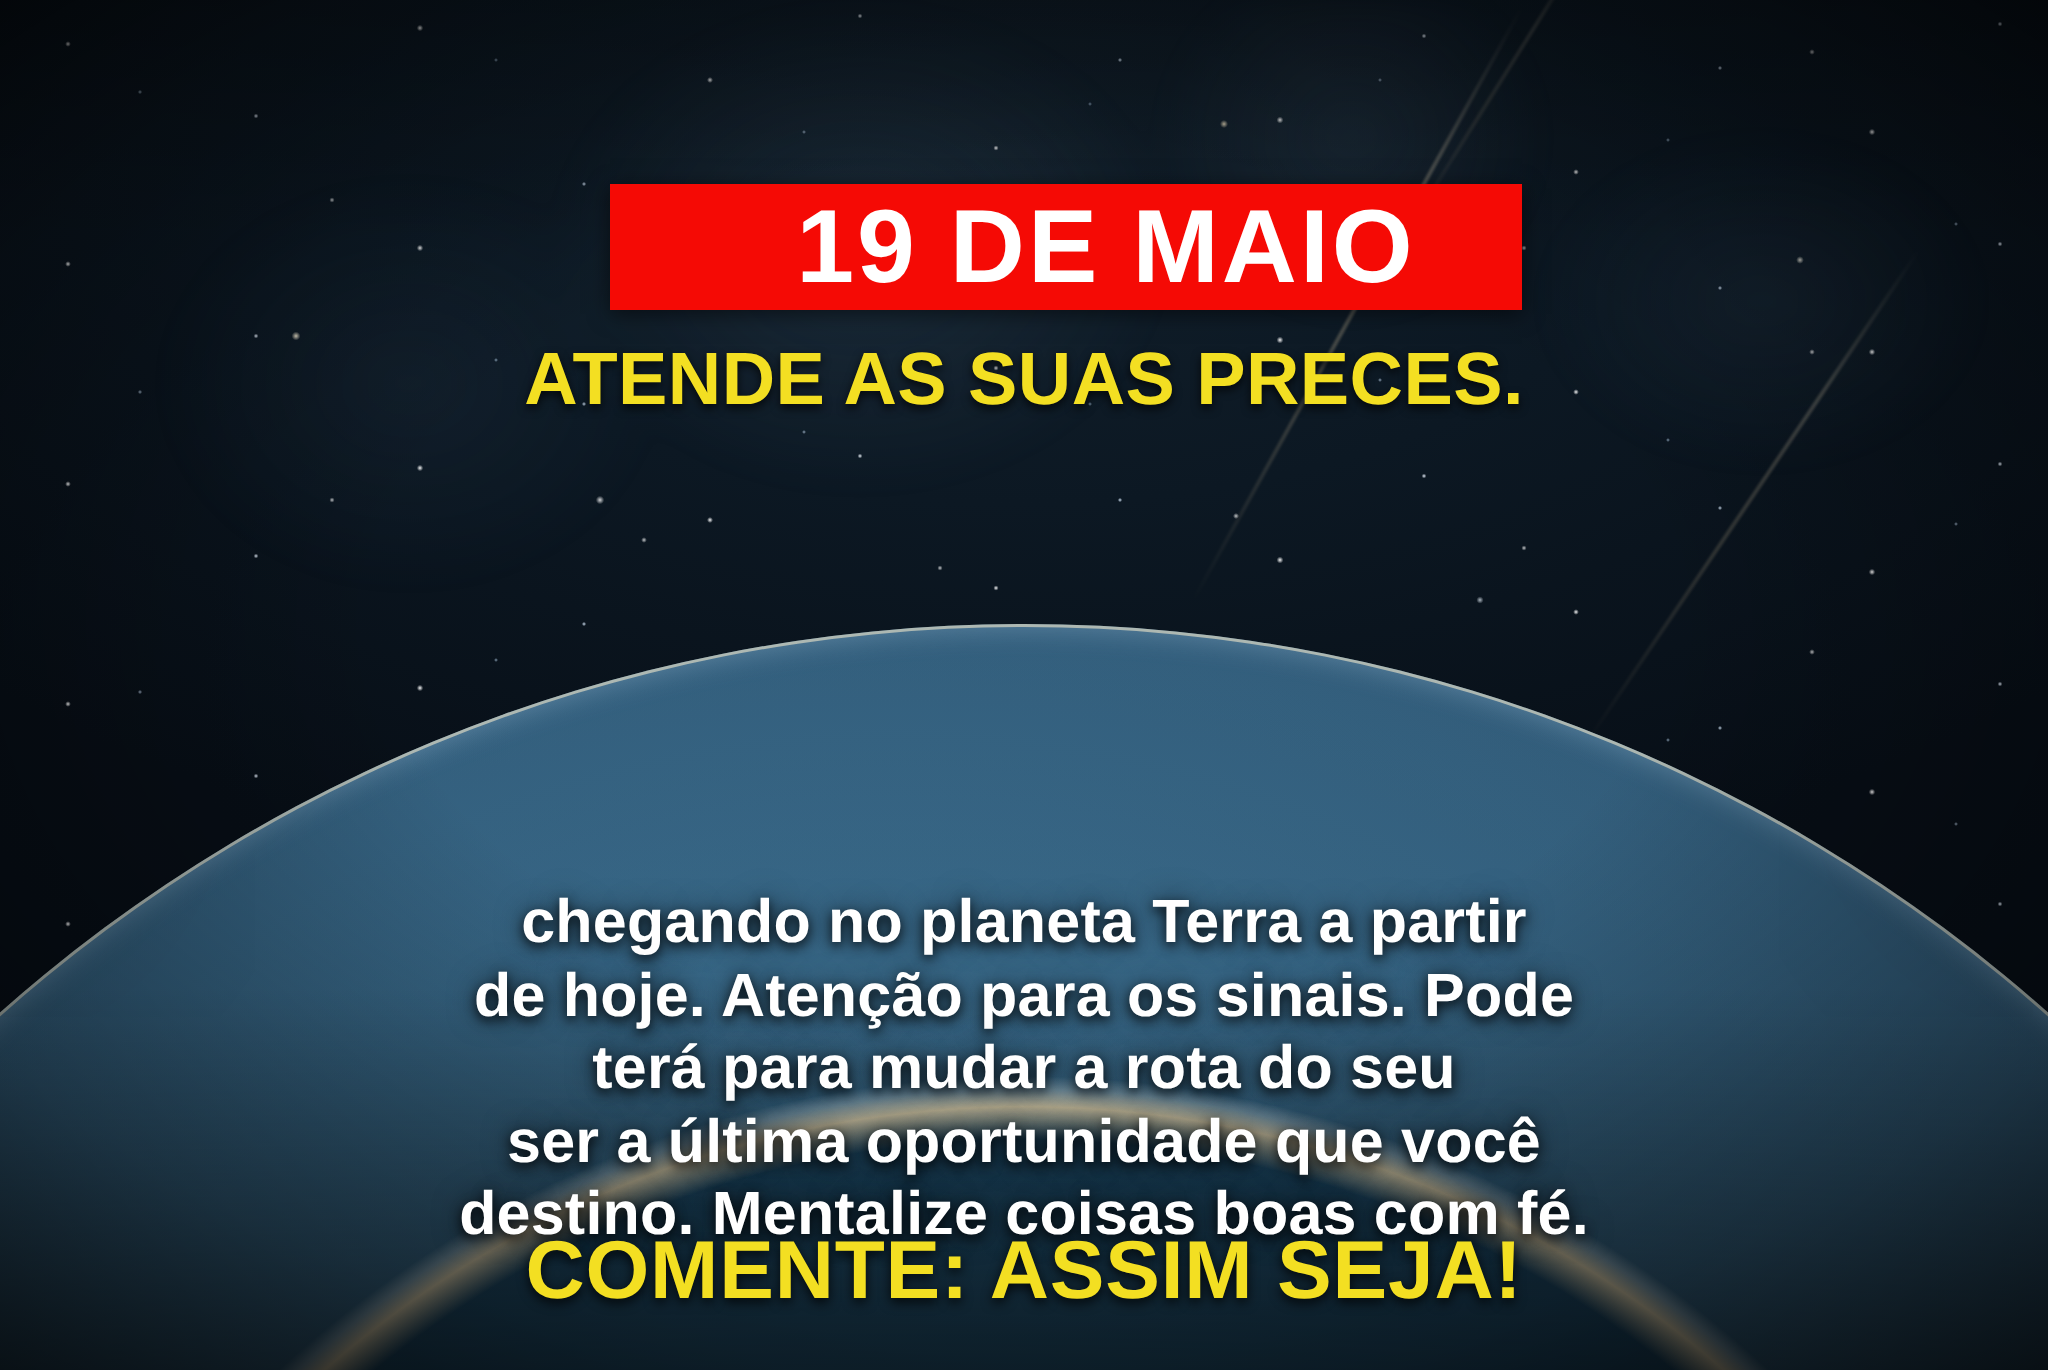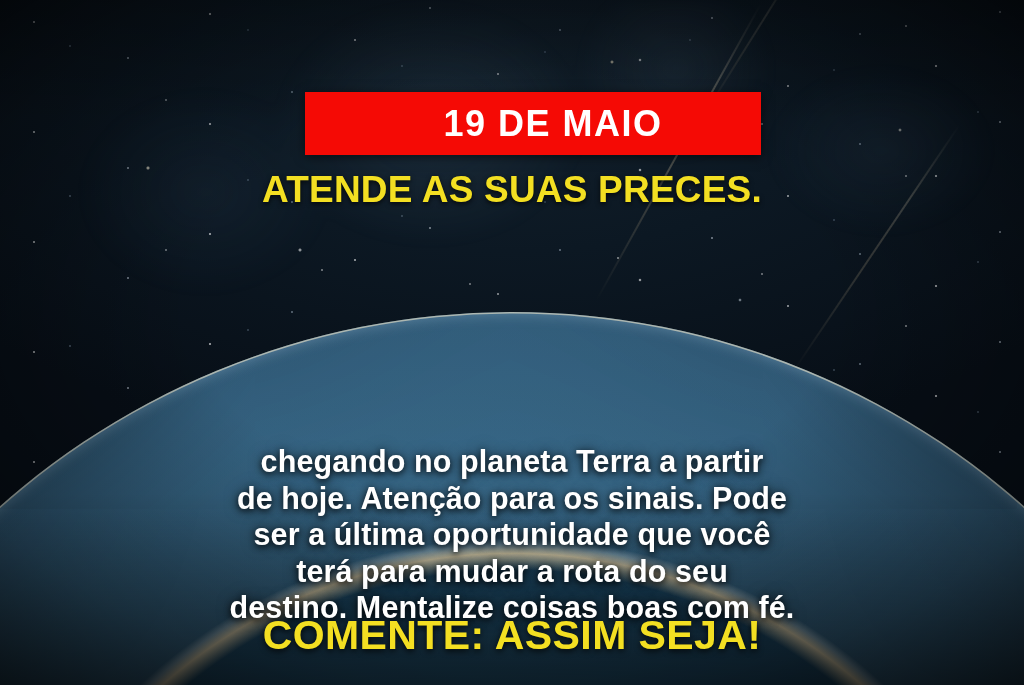--- a/index.html
+++ b/index.html
@@ -229,21 +229,21 @@
     width: 456px;
     height: 63px;
     background: #F50A05;
     display: flex;
     align-items: center;
     justify-content: center;
     box-shadow: 0 2px 10px rgba(0,0,0,0.55);
   }
   .date-banner-text {
     color: #ffffff;
-    font-size: 36px;
+    font-size: 52px;
     font-weight: 900;
     letter-spacing: 1.5px;
     line-height: 1;
     white-space: nowrap;
     font-family: "Liberation Sans", sans-serif;
     transform: scaleX(1.0);
     margin-left: 40px;
   }
 
   
@@ -328,22 +328,22 @@
       <span class="date-banner-text">19 DE MAIO</span>
     </div>
 
     <div class="headline">
       <span class="hl-line">ATENDE AS SUAS PRECES.</span>
     </div>
 
     <div class="body-copy">
       <span class="bc-line">chegando no planeta Terra a partir</span>
       <span class="bc-line">de hoje. Atenção para os sinais. Pode</span>
+      <span class="bc-line">terá para mudar a rota do seu</span>
       <span class="bc-line">ser a última oportunidade que você</span>
-      <span class="bc-line">terá para mudar a rota do seu</span>
       <span class="bc-line">destino. Mentalize coisas boas com fé.</span>
     </div>
 
     <div class="cta">
       <span>COMENTE: ASSIM SEJA!</span>
     </div>
 
   </div>
 </div>
 

